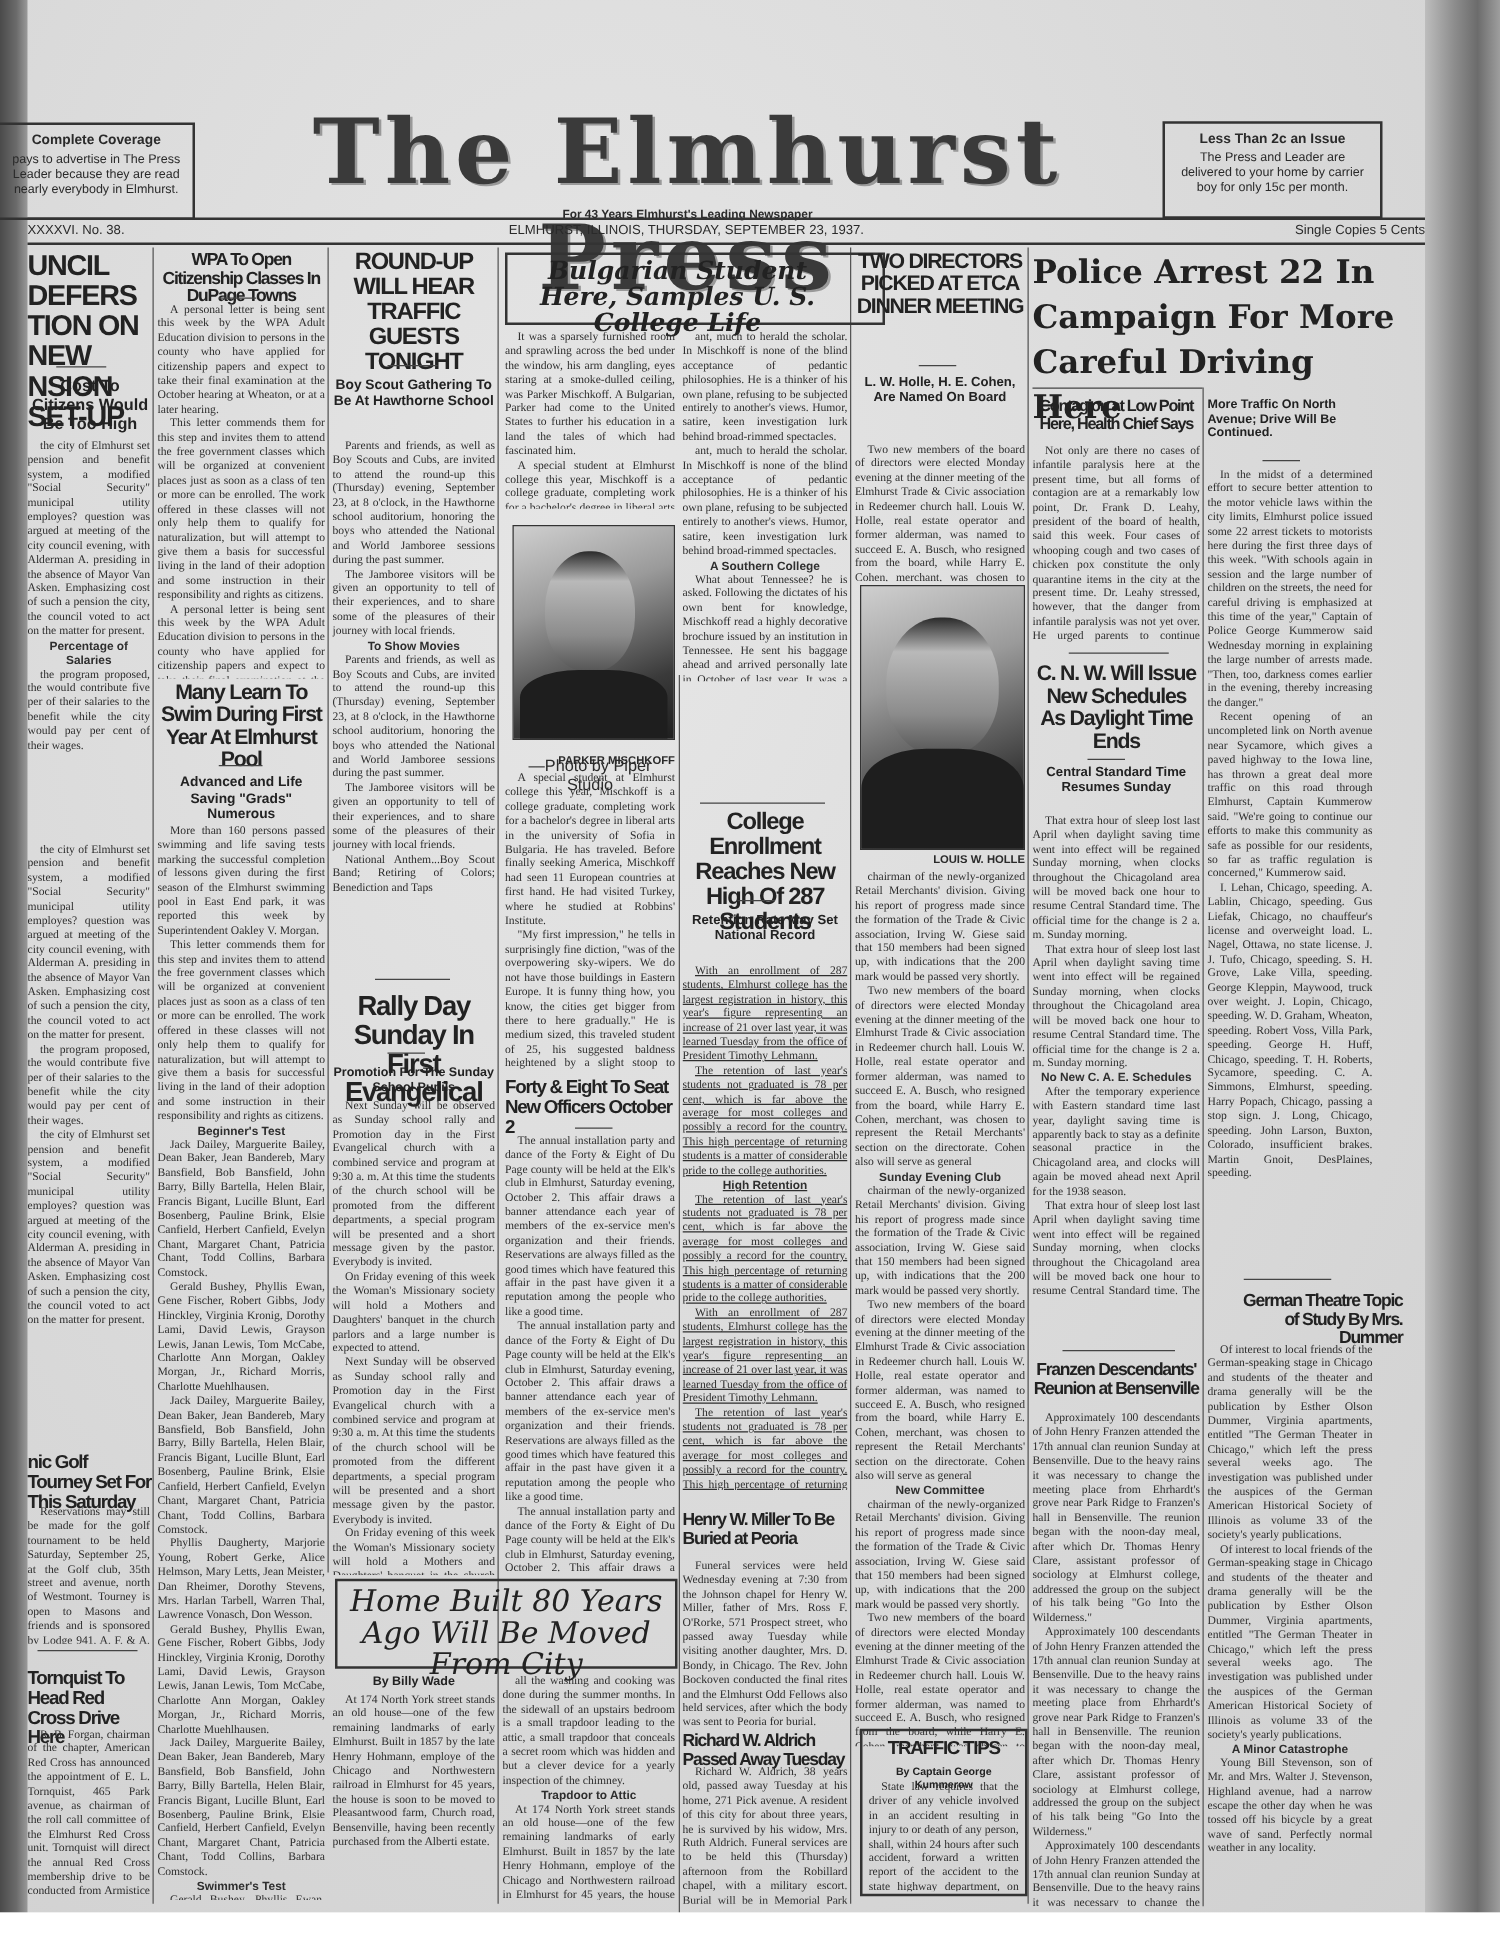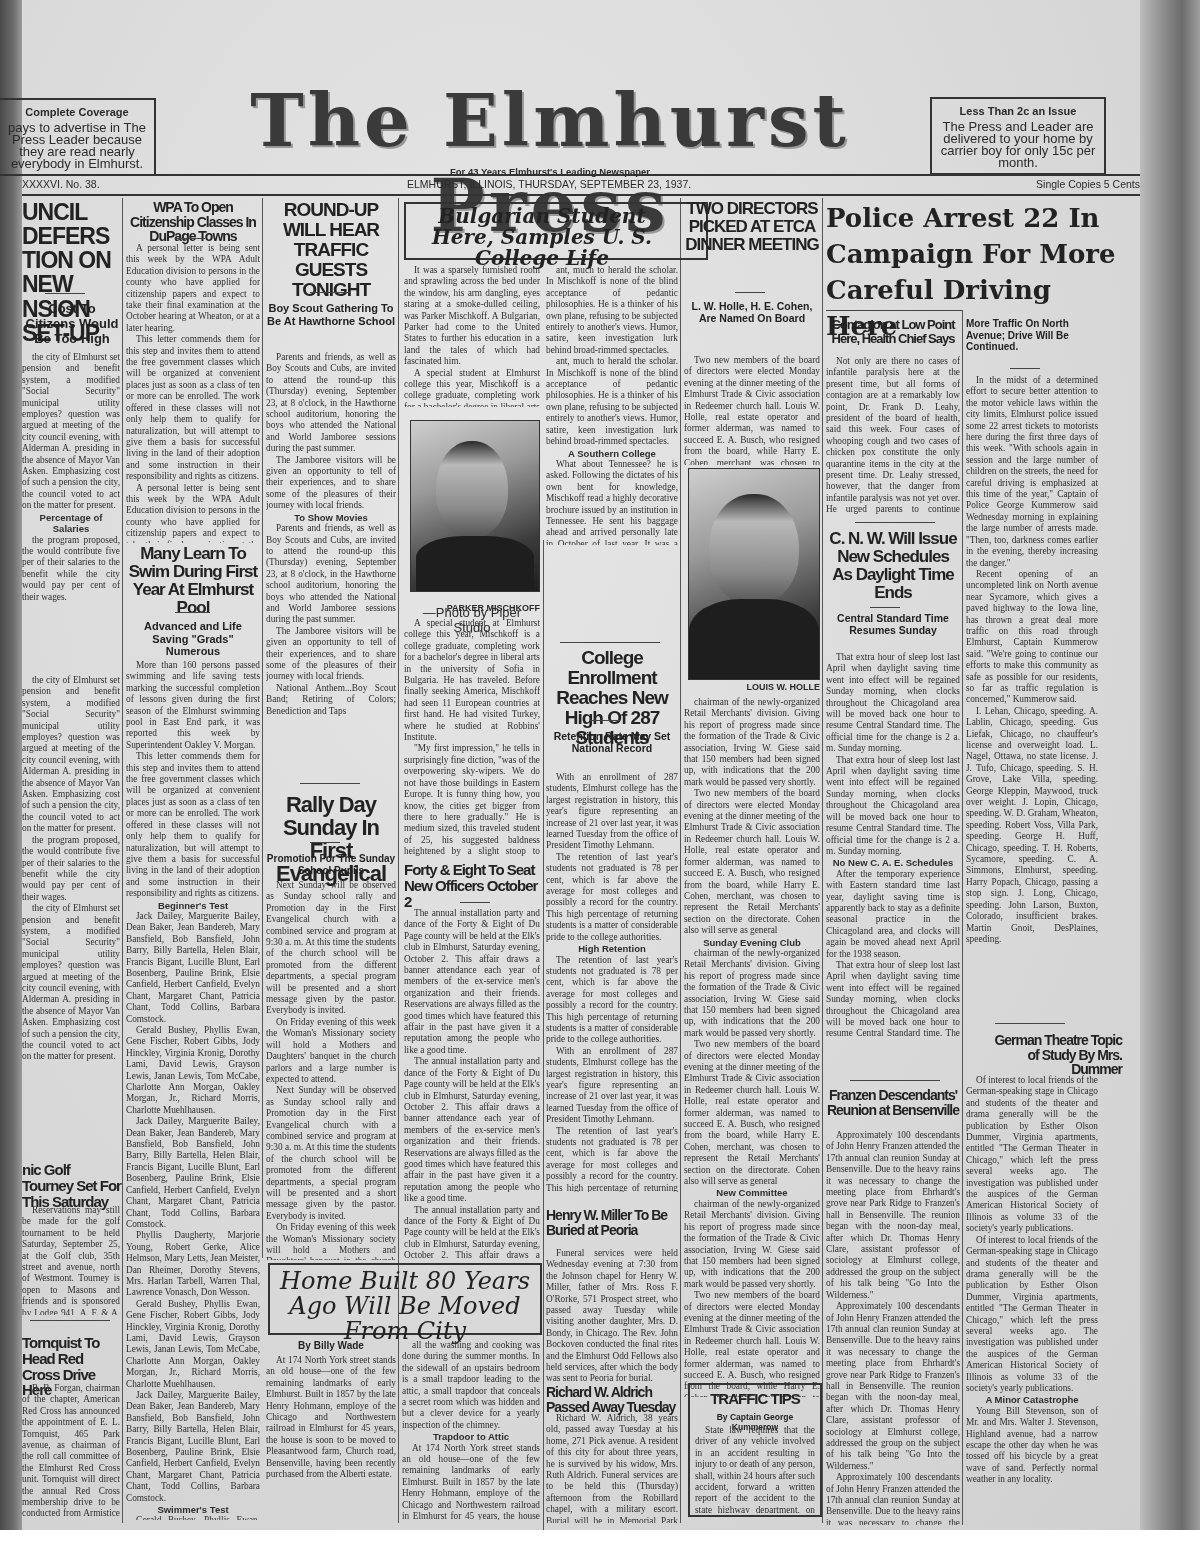--- a/index.html
+++ b/index.html
@@ -21,21 +21,21 @@
   }
   .right-edge {
     position:absolute; right:0; top:0; width:60px; height:1530px;
     background:linear-gradient(90deg,#bdbdbd 0%,#8c8c8c 40%,#6c6c6c 70%,#9e9e9e 100%);
   }
   
   .ear { position:absolute; border:2px solid #333; padding:6px 8px; font-family:"Liberation Sans",sans-serif; }
   .ear-left { left:-2px; top:98px; width:138px; height:62px; }
   .ear-right { left:930px; top:97px; width:156px; height:62px; }
   .ear h4 { margin:0 0 4px 0; font-size:11px; font-weight:bold; text-align:center; }
-  .ear p { margin:0; font-size:13px; line-height:12px; text-align:center; }
+  .ear p { margin:0; font-size:10px; line-height:12px; text-align:center; }
   .mast-title {
     position:absolute; left:210px; top:78px; width:680px; text-align:center;
     font-family:"DejaVu Serif",serif; font-weight:bold; font-size:72px; letter-spacing:4px;
     color:#3a3a3a; text-shadow:2px 2px 0 #999;
   }
   .mast-sub { position:absolute; left:400px; top:166px; width:300px; text-align:center; font-family:"Liberation Sans",sans-serif; font-size:9.5px; font-weight:bold; }
   .rule { position:absolute; left:22px; height:0; border-top:2px solid #333; }
   .dateline { position:absolute; top:178px; left:22px; width:1118px; font-family:"Liberation Sans",sans-serif; font-size:10.5px; }
   .dateline .vol { position:absolute; left:0; }
   .dateline .place { position:absolute; left:385px; }
@@ -205,21 +205,21 @@
   <div class="dash" style="left:460px;top:902px;width:30px;"></div>
   <div class="body-text" style="left:404px;top:908px;width:136px;height:350px;">
     <p>The annual installation party and dance of the Forty &amp; Eight of Du Page county will be held at the Elk's club in Elmhurst, Saturday evening, October 2. This affair draws a banner attendance each year of members of the ex-service men's organization and their friends. Reservations are always filled as the good times which have featured this affair in the past have given it a reputation among the people who like a good time.</p>
     <p>The annual installation party and dance of the Forty &amp; Eight of Du Page county will be held at the Elk's club in Elmhurst, Saturday evening, October 2. This affair draws a banner attendance each year of members of the ex-service men's organization and their friends. Reservations are always filled as the good times which have featured this affair in the past have given it a reputation among the people who like a good time.</p>
     <p>The annual installation party and dance of the Forty &amp; Eight of Du Page county will be held at the Elk's club in Elmhurst, Saturday evening, October 2. This affair draws a banner attendance each year of members of the ex-service men's organization and their friends. Reservations are always filled as the good times which have featured this affair in the past have given it a reputation among the people who like a good time.</p>
   </div>
 
   <div class="headline cond" style="left:546px;top:648px;width:132px;font-size:19px;text-align:center;">College Enrollment Reaches New High Of 287 Students</div>
   <div class="dash" style="left:590px;top:720px;width:30px;"></div>
   <div class="deck" style="left:546px;top:730px;width:132px;font-size:10.5px;">Retention Rate May Set National Record</div>
-  <div class="body-text" style="left:546px;top:772px;width:132px;height:420px;">
+  <div class="body-text" style="left:546px;top:772px;width:132px;height:420px;text-decoration:underline;">
     <p>With an enrollment of 287 students, Elmhurst college has the largest registration in history, this year's figure representing an increase of 21 over last year, it was learned Tuesday from the office of President Timothy Lehmann.</p>
     <p>The retention of last year's students not graduated is 78 per cent, which is far above the average for most colleges and possibly a record for the country. This high percentage of returning students is a matter of considerable pride to the college authorities.</p>
     <p class="subhead">High Retention</p>
     <p>The retention of last year's students not graduated is 78 per cent, which is far above the average for most colleges and possibly a record for the country. This high percentage of returning students is a matter of considerable pride to the college authorities.</p>
     <p>With an enrollment of 287 students, Elmhurst college has the largest registration in history, this year's figure representing an increase of 21 over last year, it was learned Tuesday from the office of President Timothy Lehmann.</p>
     <p>The retention of last year's students not graduated is 78 per cent, which is far above the average for most colleges and possibly a record for the country. This high percentage of returning students is a matter of considerable pride to the college authorities.</p>
   </div>
 
   <div class="headline cond" style="left:546px;top:1208px;width:132px;font-size:14px;">Henry W. Miller To Be Buried at Peoria</div>
   <div class="body-text" style="left:546px;top:1248px;width:132px;height:140px;">

